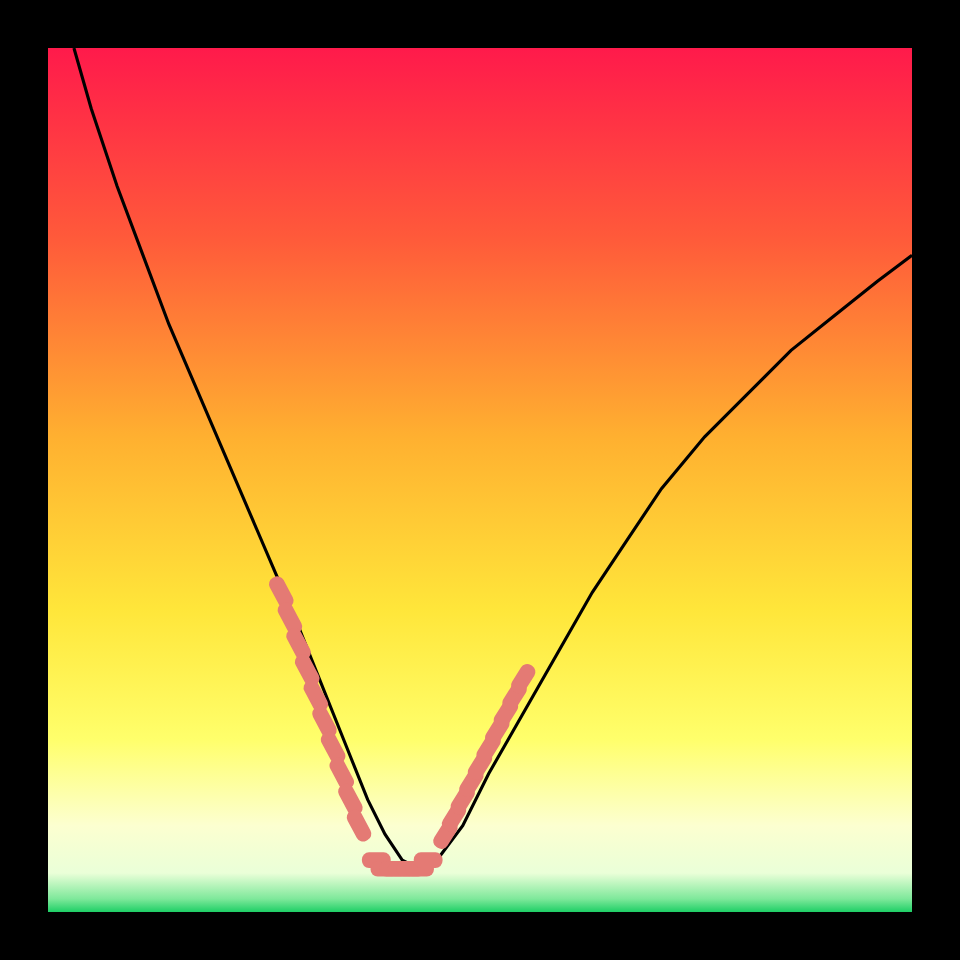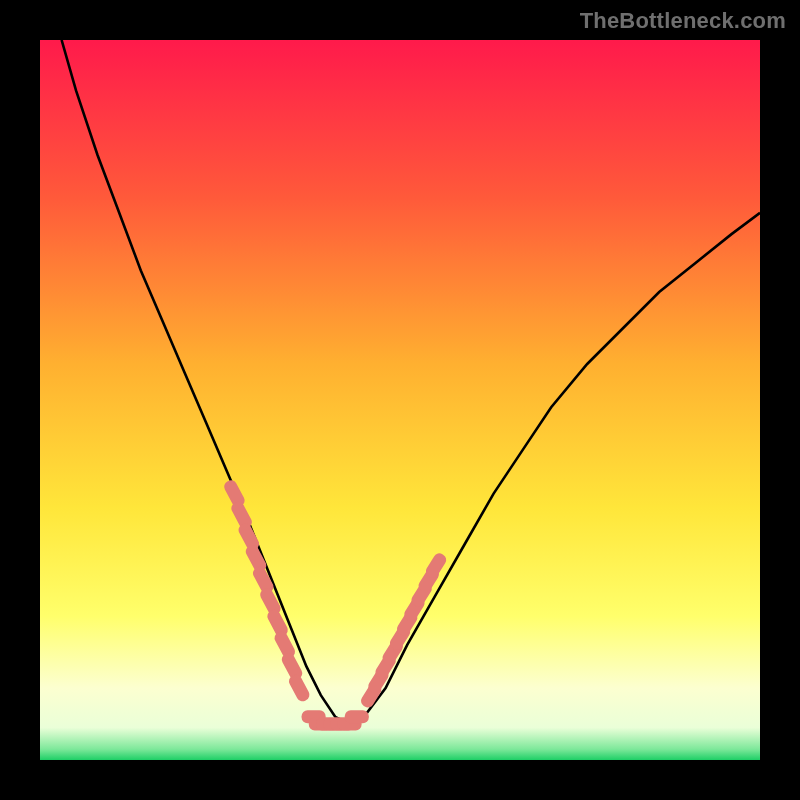--- a/index.html
+++ b/index.html
@@ -46,21 +46,20 @@
     color: #6f6f6f;
     font-size: 22px;
     font-weight: 600;
     letter-spacing: 0.2px;
   }
 </style>
 </head>
 <body>
 <div class="frame">
 
-  <div class="watermark">TheBottleneck.com</div>
 
   <div class="plot-area">
     <svg class="gradient-bg" viewBox="0 0 720 720" preserveAspectRatio="none">
       <defs>
         <linearGradient id="bg-grad" x1="0" y1="0" x2="0" y2="1">
             <stop offset="0%" stop-color="#ff1a4b"></stop>
             <stop offset="22%" stop-color="#ff5a3a"></stop>
             <stop offset="45%" stop-color="#ffb030"></stop>
             <stop offset="65%" stop-color="#ffe63a"></stop>
             <stop offset="80%" stop-color="#ffff6b"></stop>

